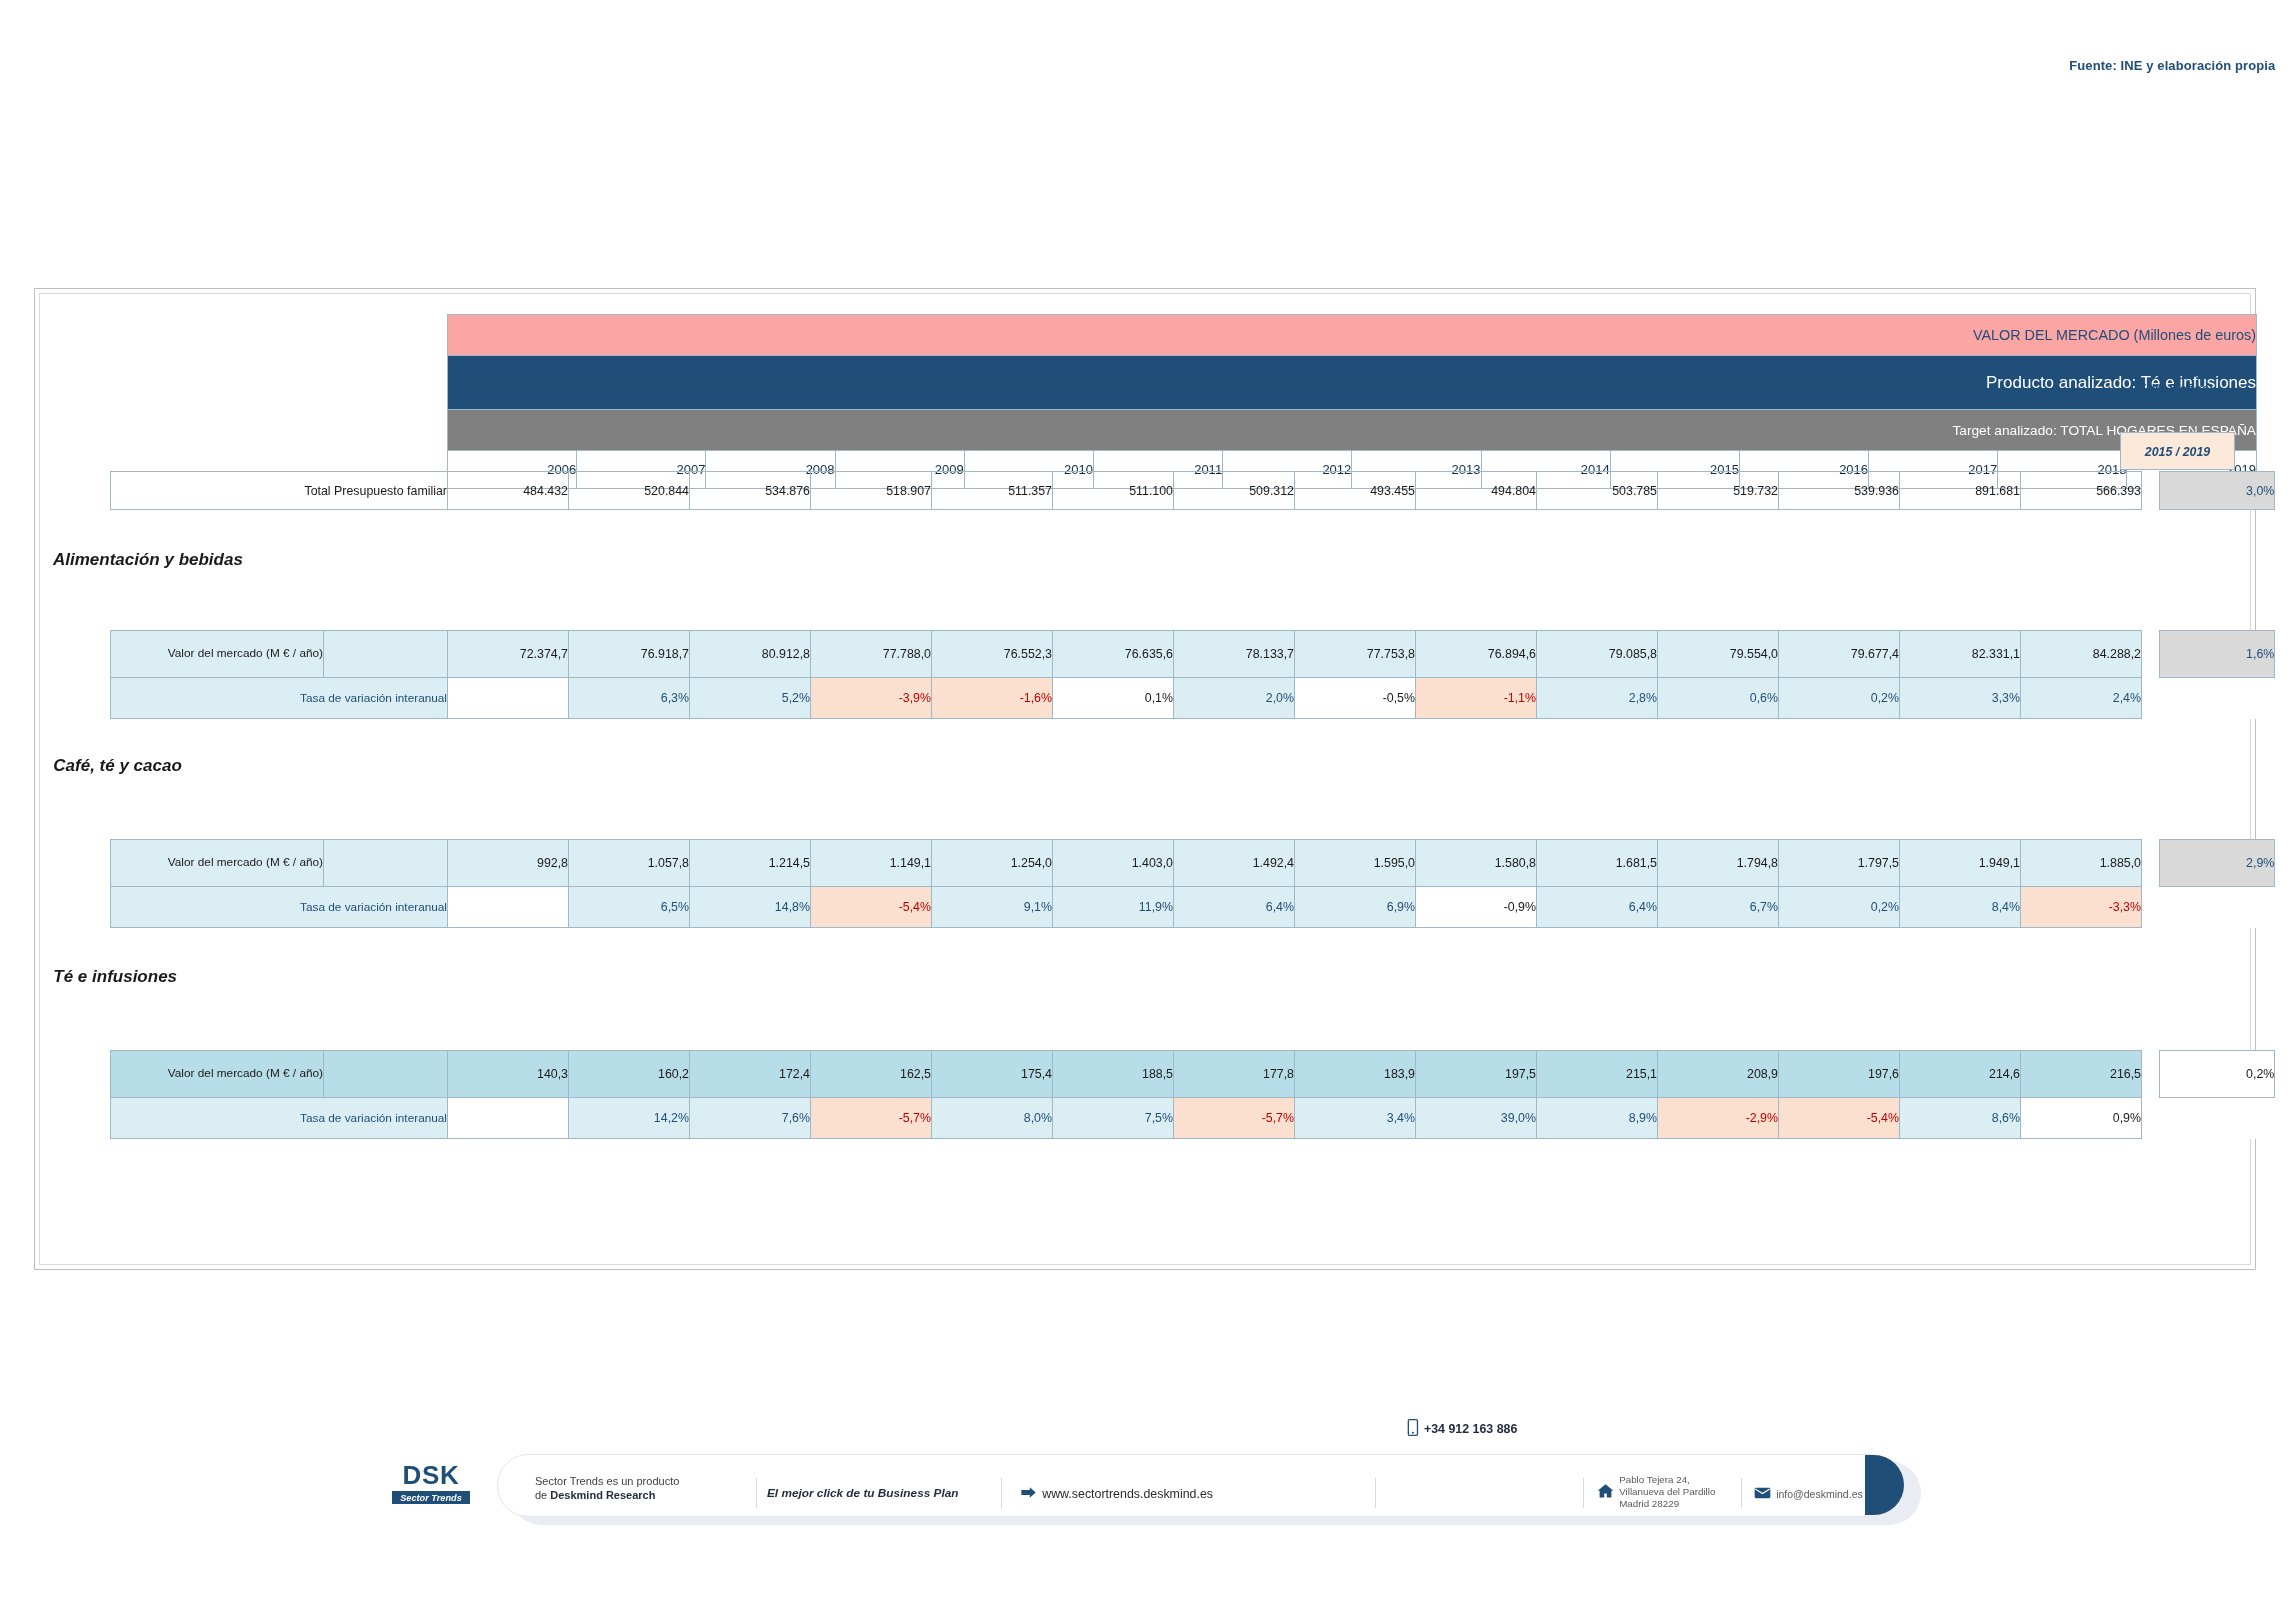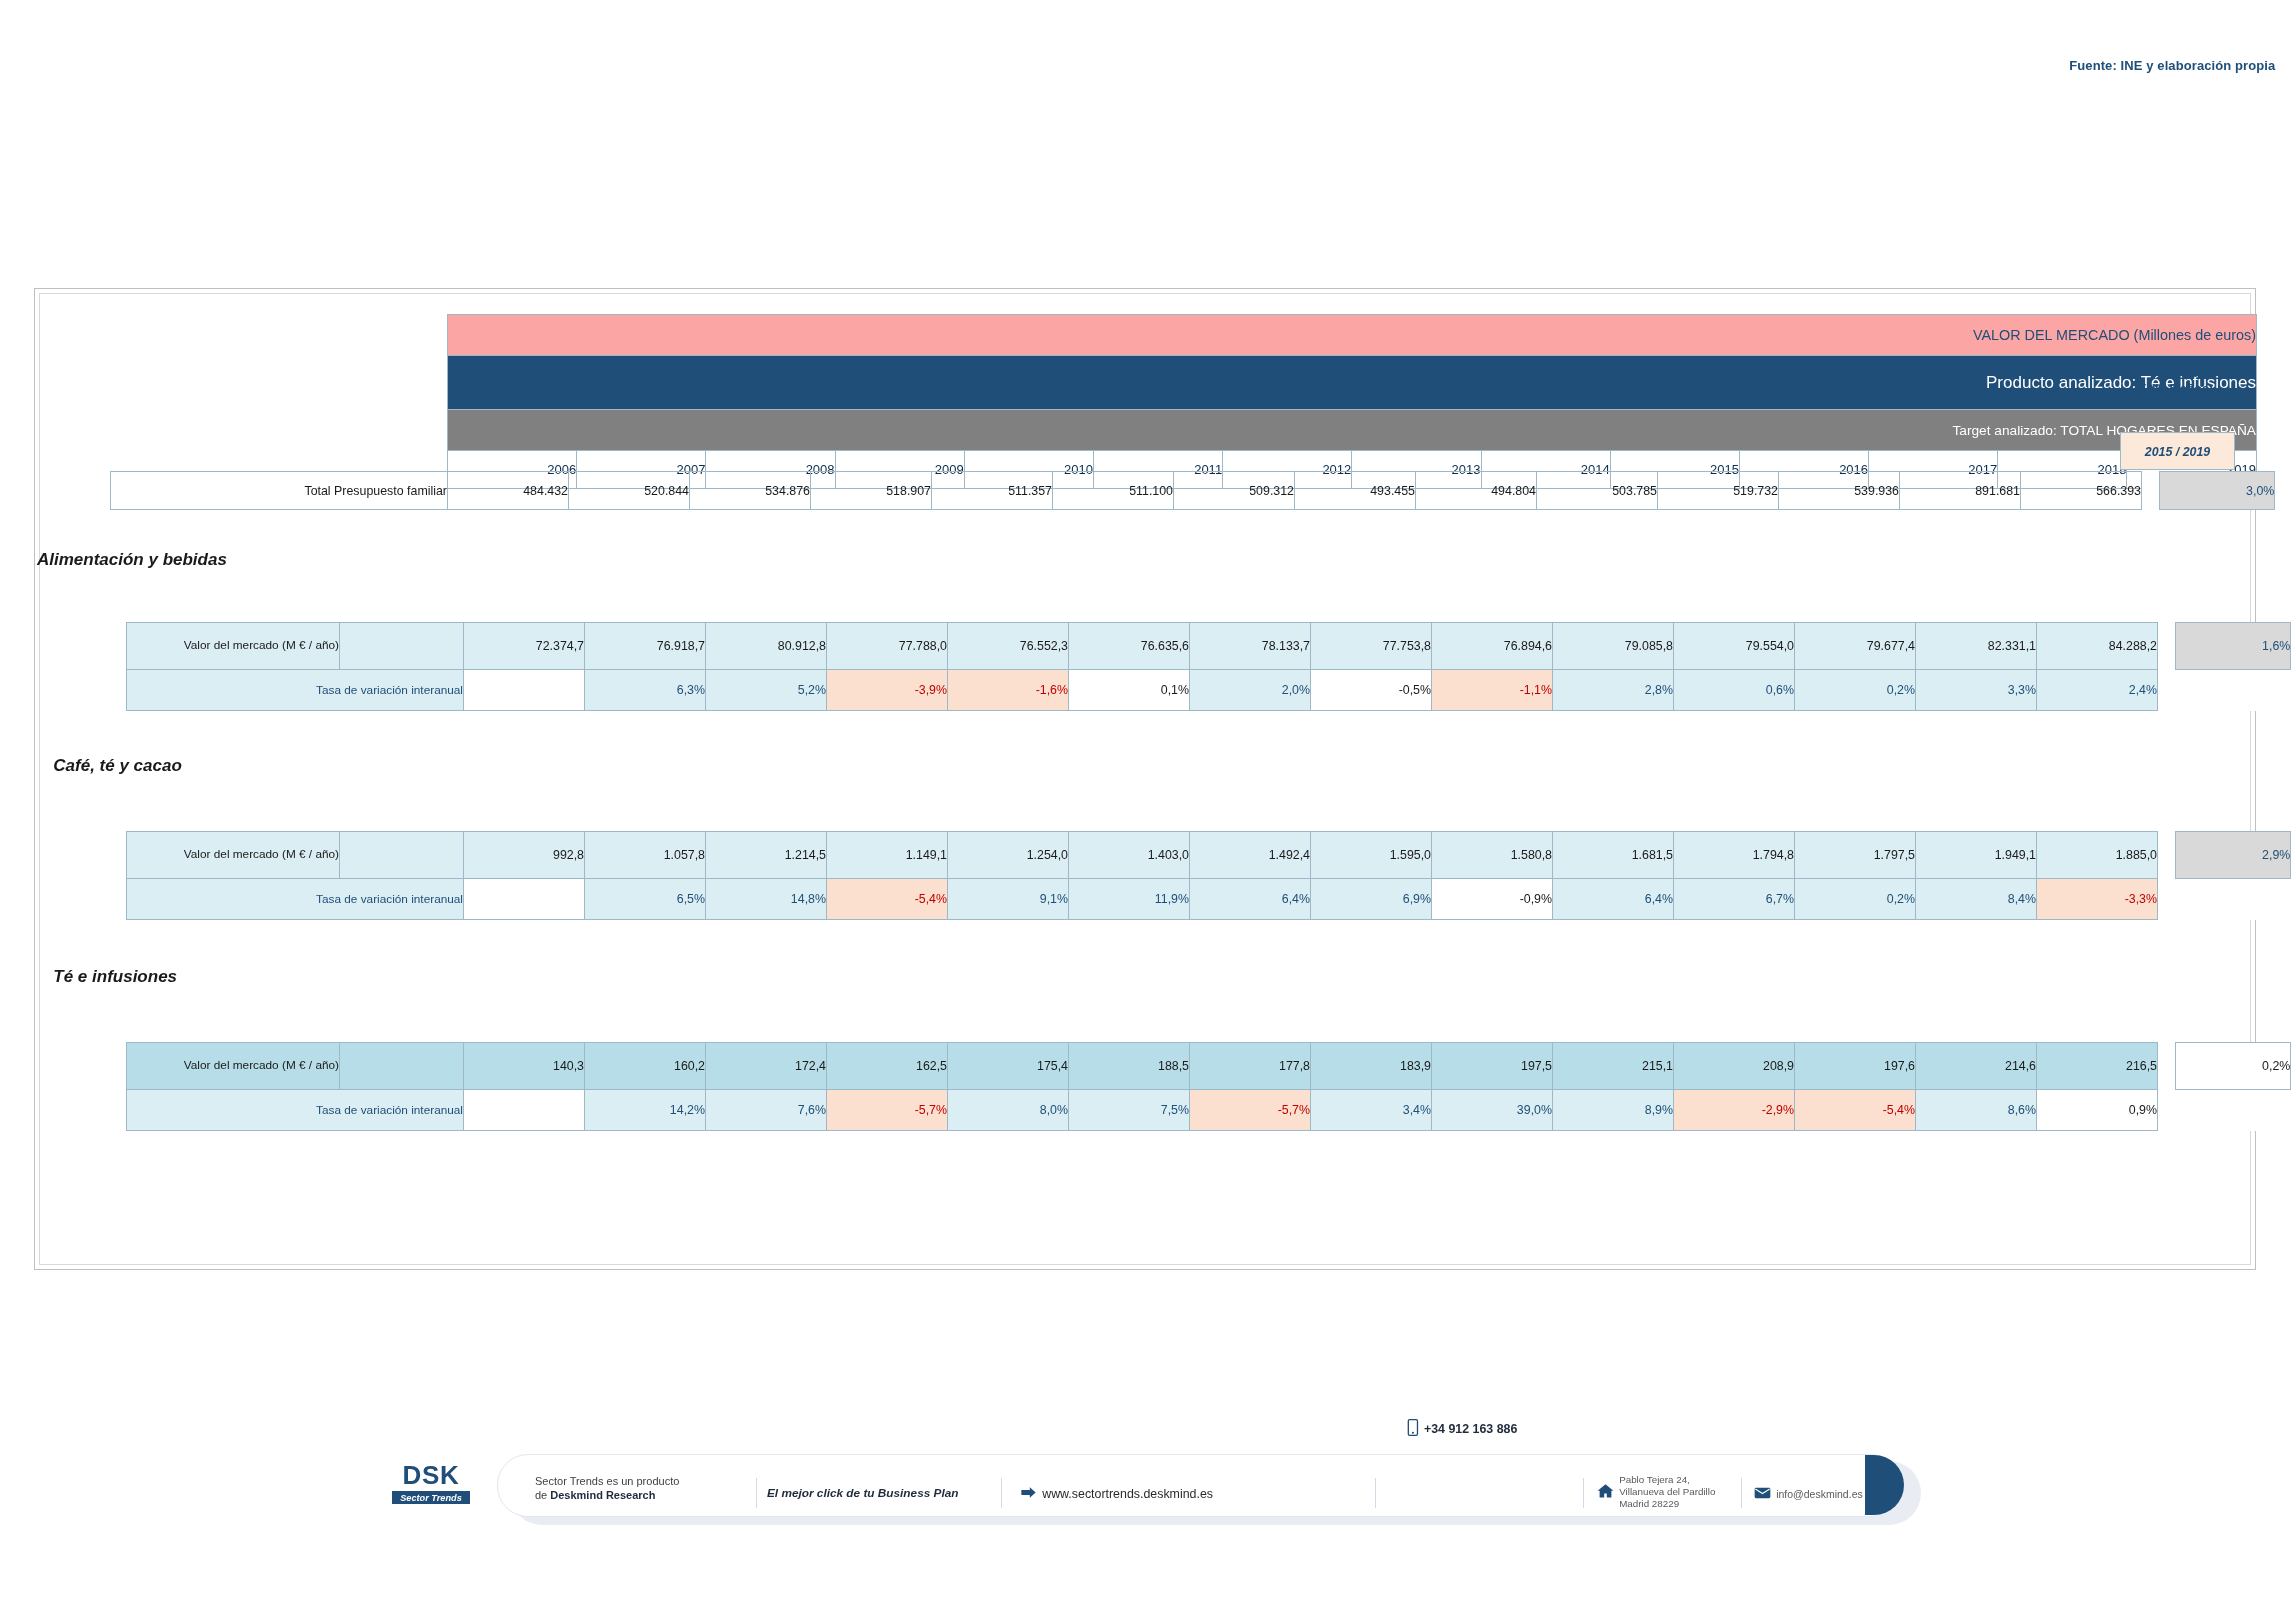--- a/index.html
+++ b/index.html
@@ -169,21 +169,21 @@
   
   .sec-title {
     position: absolute;
     font-size: 17px;
     font-weight: bold;
     font-style: italic;
     color: #1a1a1a;
   }
 
   
-  .blk { left: 91px; width: 2147px; }
+  .blk { left: 75px; width: 2147px; margin-top: 8px; }
   .blk col.c-lbl1 { width: 213px; }
   .blk col.c-lbl2 { width: 124px; }
   .blk col.c-year { width: 121px; }
 
   .val-label {
     text-align: left;
     padding-left: 6.5px;
     font-size: 11.8px;
     color: #1a1a1a;
     line-height: 1.15;
@@ -411,21 +411,21 @@
       <td class="num">519.732</td>
       <td class="num">539.936</td>
       <td class="num">891.681</td>
       <td class="num">566.393</td>
       <td style="border:none;background:#fff"></td>
       <td class="cagr-val">3,0%</td>
     </tr>
   </tbody>
     </table>
 
-  <div class="sec-title" style="left:2px; top:261px;text-align:right;">Alimentación y bebidas</div>
+  <div class="sec-title" style="left:18px; top:261px;text-align:right;">Alimentación y bebidas</div>
 
   <table class="tbl blk" style="top:333px;">
     <colgroup>
       <col class="c-lbl1">
         <col class="c-lbl2">
       <col class="c-year">
         <col class="c-year">
         <col class="c-year">
         <col class="c-year">
         <col class="c-year">

